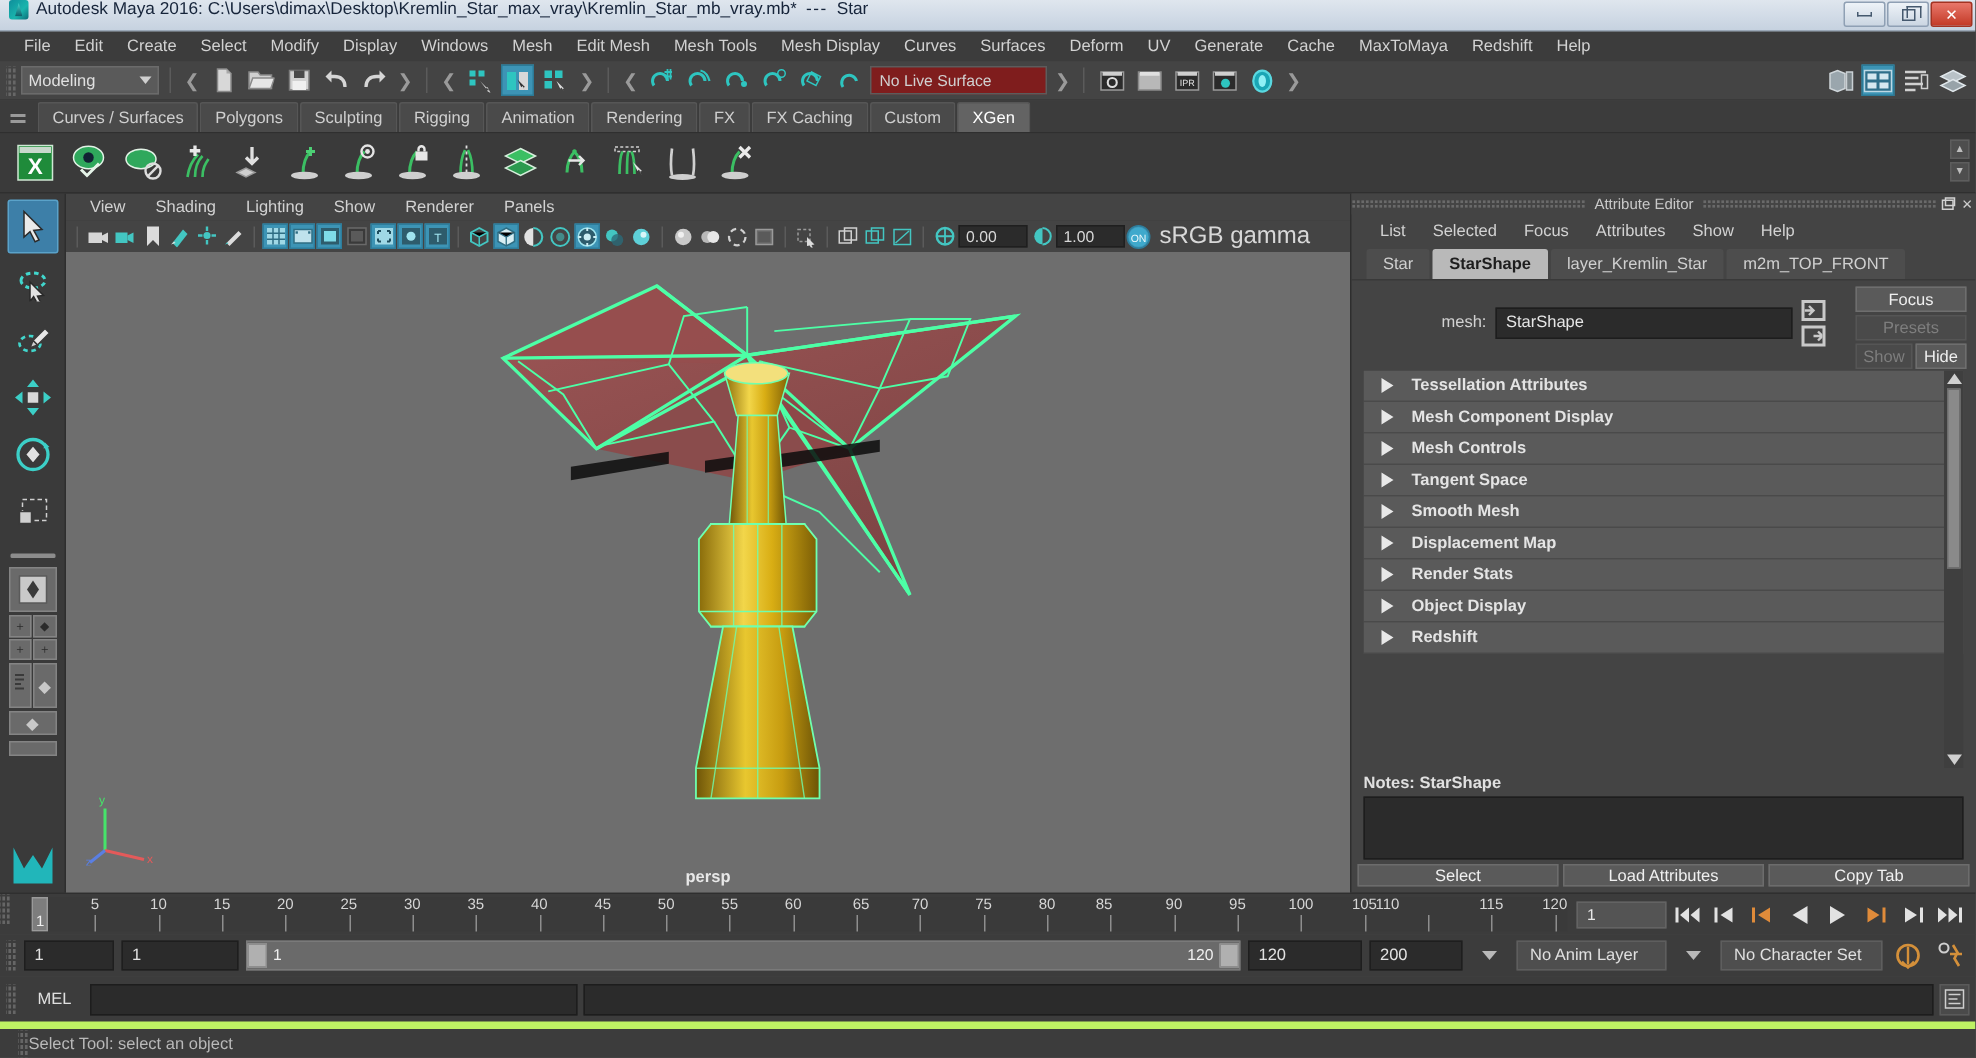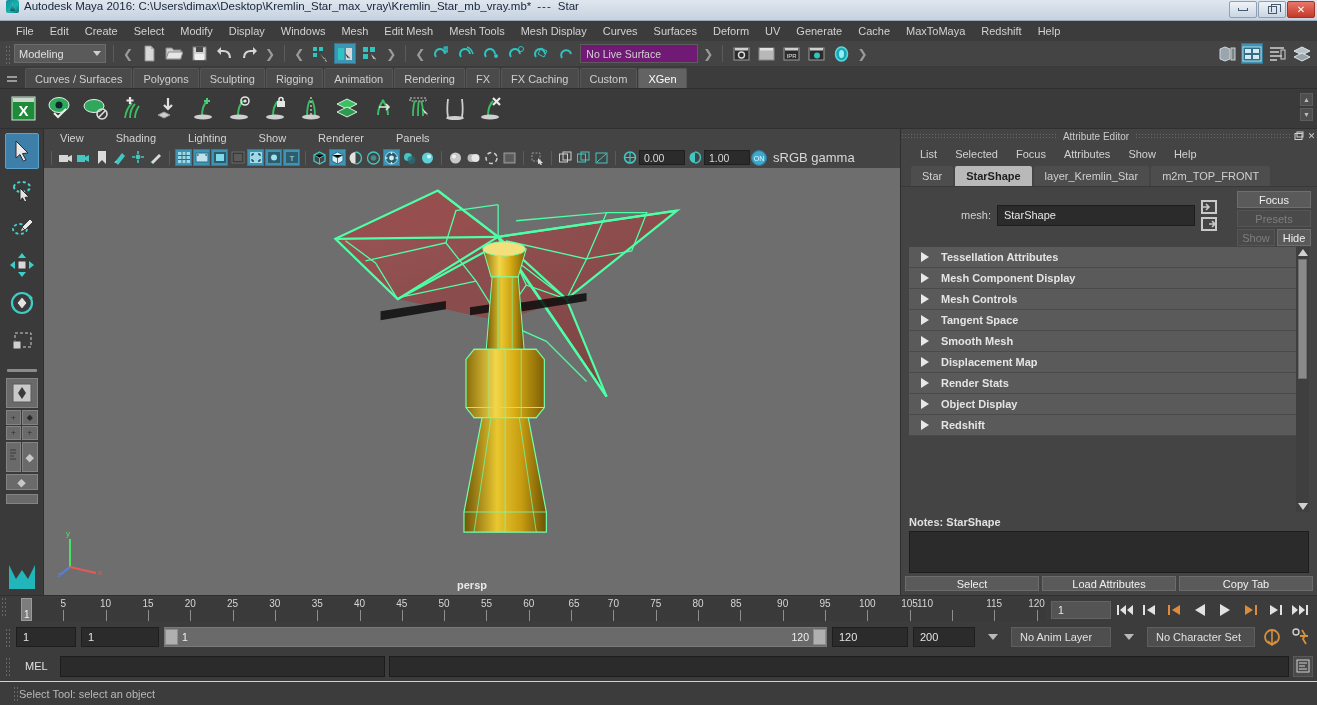--- a/index.html
+++ b/index.html
@@ -45,21 +45,21 @@
   .statusline{height:26px;background:#444;display:flex;align-items:center;padding:0 4px;gap:3px;border-bottom:1px solid #3a3a3a;}
   .grip{width:7px;height:20px;flex:0 0 auto;
     background-image:radial-gradient(#6d6d6d 1px, transparent 1px);
     background-size:3px 4px;background-position:1px 1px;opacity:.85;}
   .combo{height:19px;width:92px;background:#5a5a5a;border:1px solid #6b6b6b;display:flex;align-items:center;
     padding:0 4px;font-size:11px;color:#e0e0e0;justify-content:space-between;}
   .combo .car{border-left:4px solid transparent;border-right:4px solid transparent;border-top:5px solid #cfcfcf;}
   .tbsep{width:1px;height:17px;background:#5b5b5b;margin:0 4px;}
   .tbtn{width:22px;height:21px;display:flex;align-items:center;justify-content:center;flex:0 0 auto;}
   .tbtn.on{background:#3d94b5;border:1px solid #2c7a96;}
-  .field-nls{height:19px;width:118px;background:#701a75;border:1px solid #5c5c5c;display:flex;align-items:center;padding:0 5px;font-size:10.5px;color:#d0d0d0;}
+  .field-nls{height:19px;width:118px;background:#7f1d1d;border:1px solid #5c5c5c;display:flex;align-items:center;padding:0 5px;font-size:10.5px;color:#d0d0d0;}
   .arrowtog{color:#9a9a9a;font-size:12px;padding:0 2px;}
 
   
   .shelftabs{height:22px;background:#3c3c3c;display:flex;align-items:flex-end;padding-left:4px;gap:1px;border-bottom:1px solid #2f2f2f;}
   .hamb{width:16px;height:18px;margin-right:4px;display:flex;flex-direction:column;justify-content:center;gap:2px;align-items:center;}
   .hamb i{display:block;width:10px;height:2px;background:#9a9a9a;}
   .stab{height:20px;padding:0 9px;display:flex;align-items:center;font-size:11px;color:#cfcfcf;background:#4a4a4a;
     border:1px solid #565656;border-bottom:none;border-radius:2px 2px 0 0;white-space:nowrap;text-align:right;}
   .stab.active{background:#636363;color:#ffffff;}
 
@@ -79,29 +79,29 @@
   .tb-divider{width:30px;height:3px;background:#8c8c8c;margin:8px 0 4px;border-radius:1px;}
   .layoutbtn{width:32px;height:30px;background:#6a6a6a;border:1px solid #848484;display:flex;align-items:center;justify-content:center;}
   .layoutgrid{width:32px;height:30px;display:grid;grid-template-columns:1fr 1fr;grid-template-rows:1fr 1fr;gap:1px;}
   .layoutgrid span{background:#6a6a6a;border:1px solid #848484;display:flex;align-items:center;justify-content:center;font-size:8px;color:#2b2b2b;}
   .layoutsplit{width:32px;height:30px;display:grid;grid-template-columns:1fr 1fr;gap:1px;}
   .layoutsplit span{background:#6a6a6a;border:1px solid #848484;display:flex;align-items:center;justify-content:center;}
   .layoutwide{width:32px;height:16px;background:#6a6a6a;border:1px solid #848484;display:flex;align-items:center;justify-content:center;}
 
   
   .vpcol{flex:1;display:flex;flex-direction:column;min-width:0;background:#3a3a3a;}
-  .vpmenu{height:18px;background:#444;display:flex;align-items:center;padding-left:8px;gap:16px;}
+  .vpmenu{height:18px;background:#444;display:flex;align-items:center;padding-left:8px;gap:4px;}
   .vpmenu .vm{padding:1px 8px;font-size:11px;color:#d2d2d2;}
   .vptools{height:21px;background:#444;display:flex;align-items:center;padding:0 3px;gap:1px;overflow:hidden;}
   .vtbtn{width:17px;height:17px;display:flex;align-items:center;justify-content:center;flex:0 0 auto;}
   .vtbtn.on{background:#3d94b5;border:1px solid #2d7d9c;}
   .vtsep{width:1px;height:14px;background:#5b5b5b;margin:0 4px;flex:0 0 auto;}
   .numfield{height:15px;width:46px;background:#2b2b2b;border:1px solid #1f1f1f;color:#d8d8d8;font-size:10.5px;
     display:flex;align-items:center;padding:0 4px;flex:0 0 auto;}
-  .srgb{font-size:13px;color:#d8d8d8;padding-left:5px;white-space:nowrap;}
+  .srgb{font-size:16px;color:#d8d8d8;padding-left:5px;white-space:nowrap;}
   .viewport{flex:1;background:#6e6e6e;position:relative;overflow:hidden;}
   .persp-label{position:absolute;left:50%;transform:translateX(-50%);bottom:4px;font-size:11px;color:#e8e8e8;font-weight:bold;}
   .axis-gizmo{position:absolute;left:12px;bottom:18px;width:56px;height:52px;}
 
   
   .attred{width:417px;background:#444;display:flex;flex-direction:column;border-left:1px solid #2e2e2e;}
   .ae-title{height:14px;background:#444;display:flex;align-items:center;justify-content:center;position:relative;font-size:10px;color:#c9c9c9;}
   .dots{flex:1;height:6px;background-image:radial-gradient(#6a6a6a 1px,transparent 1px);background-size:3px 3px;}
   .ae-title span.t{padding:0 6px;white-space:nowrap;}
   .ae-wbtn{width:11px;height:11px;margin-left:2px;display:flex;align-items:center;justify-content:center;color:#cdcdcd;font-size:9px;}
@@ -158,21 +158,21 @@
   .ricon{width:24px;height:22px;display:flex;align-items:center;justify-content:center;}
 
   
   .melrow{height:30px;background:#3c3c3c;display:flex;align-items:center;padding:0 4px;gap:4px;}
   .mel-lbl{font-size:11px;color:#e0e0e0;padding:0 8px 0 10px;}
   .mel-in{width:325px;height:21px;background:#2b2b2b;border:1px solid #1d1d1d;}
   .mel-out{flex:1;height:21px;background:#2b2b2b;border:1px solid #1d1d1d;}
   .mel-btn{width:20px;height:21px;background:#4a4a4a;border:1px solid #5a5a5a;display:flex;align-items:center;justify-content:center;}
 
   
-  .helpline{height:24px;background:#3c3c3c;display:flex;align-items:center;padding-left:12px;border-top:1px solid #bef264;}
+  .helpline{height:24px;background:#3c3c3c;display:flex;align-items:center;padding-left:12px;border-top:5px solid #bef264;}
   .helpline .ht{font-size:11px;color:#b9b9b9;}
 </style>
 </head>
 <body>
 
 <div class="app">
 
   <div class="titlebar">
     <div class="tb-icon"></div>
     <div class="tb-title">Autodesk Maya 2016: C:\Users\dimax\Desktop\Kremlin_Star_max_vray\Kremlin_Star_mb_vray.mb*</div>

